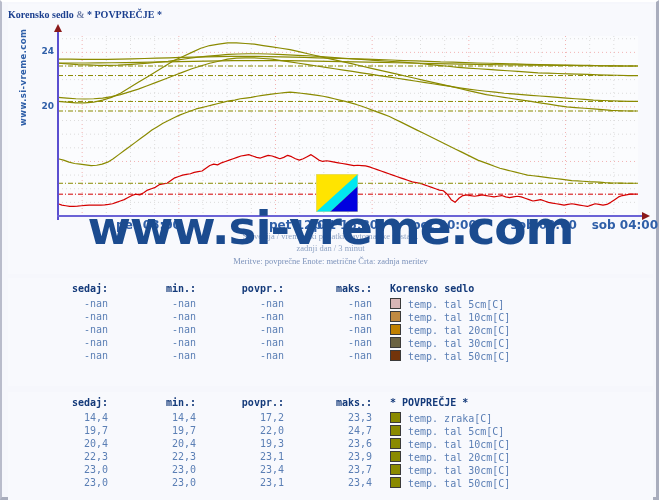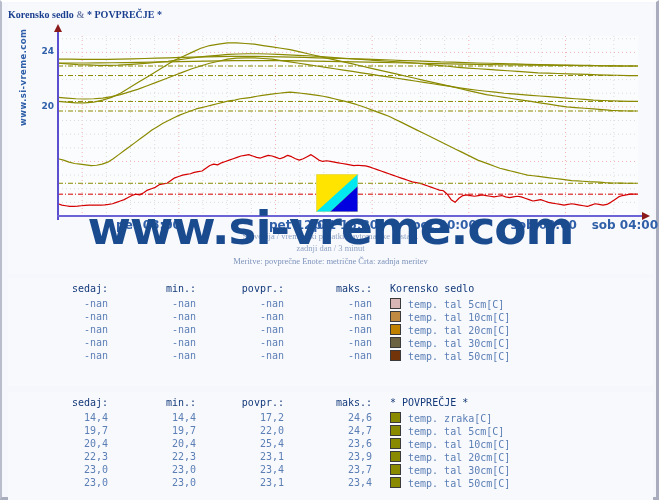--- a/index.html
+++ b/index.html
@@ -106,21 +106,21 @@
     position:absolute;left:6px;width:645px;
     background:#f8f9fd;
   }
   .tbl{
     border-collapse:collapse;
     font-family:"DejaVu Sans Mono",monospace;
     font-size:10px;
     color:#5b7fb5;
   }
   .tbl th{
-    font-weight:normal;color:#143a7a;
+    font-weight:bold;color:#143a7a;
     padding:1px 0 3px 0;
     text-align:right;
   }
   .tbl td{padding:0.5px 0;text-align:right;}
   .c-sedaj{width:78px;}
   .c-min{width:88px;}
   .c-povpr{width:88px;}
   .c-maks{width:88px;}
   .c-lbl{text-align:left !important;padding-left:18px !important;}
   .stationname{
@@ -304,34 +304,34 @@
               <th class="c-povpr">povpr.:</th>
               <th class="c-maks">maks.:</th>
               <th class="c-lbl stationname">* POVPREČJE *</th>
             </tr>
           </thead>
           <tbody>
             <tr>
               <td class="c-sedaj">14,4</td>
               <td class="c-min">14,4</td>
               <td class="c-povpr">17,2</td>
-              <td class="c-maks">24,6</td>
+              <td class="c-maks">23,3</td>
               <td class="c-lbl"><span class="swatch" style="background: rgb(138, 138, 0);"></span><span class="seriesname">temp. zraka[C]</span></td>
             </tr>
             <tr>
               <td class="c-sedaj">19,7</td>
               <td class="c-min">19,7</td>
               <td class="c-povpr">22,0</td>
               <td class="c-maks">24,7</td>
               <td class="c-lbl"><span class="swatch" style="background: rgb(138, 138, 0);"></span><span class="seriesname">temp. tal  5cm[C]</span></td>
             </tr>
             <tr>
               <td class="c-sedaj">20,4</td>
               <td class="c-min">20,4</td>
-              <td class="c-povpr">25,4</td>
+              <td class="c-povpr">19,3</td>
               <td class="c-maks">23,6</td>
               <td class="c-lbl"><span class="swatch" style="background: rgb(138, 138, 0);"></span><span class="seriesname">temp. tal 10cm[C]</span></td>
             </tr>
             <tr>
               <td class="c-sedaj">22,3</td>
               <td class="c-min">22,3</td>
               <td class="c-povpr">23,1</td>
               <td class="c-maks">23,9</td>
               <td class="c-lbl"><span class="swatch" style="background: rgb(138, 138, 0);"></span><span class="seriesname">temp. tal 20cm[C]</span></td>
             </tr>

